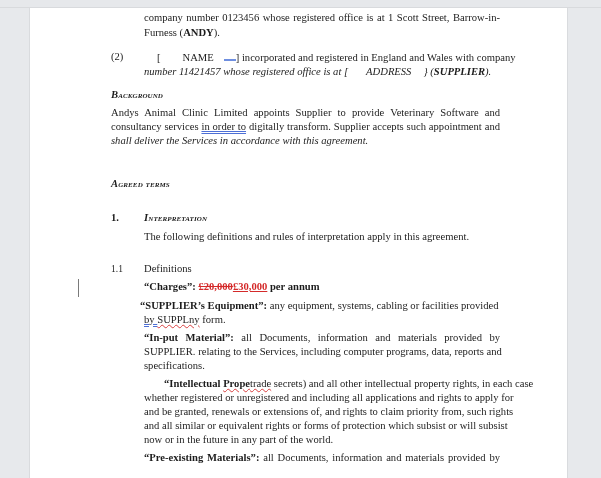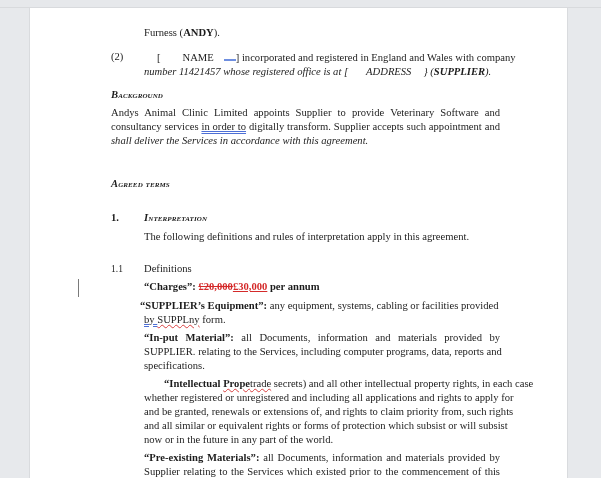--- a/index.html
+++ b/index.html
@@ -34,20 +34,21 @@
   </style>
 </head>
 <body>
 
 <div class="topbar"></div>
 
 <div class="page">
 
   <div class="num" style="left:81px; top:-6px;">(1)</div>
   <div class="t just" style="left:114px; top:-6px; width:356px;">Andys Animal Clinic Limited incorporated and registered in England and Wales with</div>
+  <div class="t just" style="left:114px; top:11px; width:356px;">company number 0123456 whose registered office is at 1 Scott Street, Barrow-in-</div>
   <div class="t" style="left:114px; top:26px;"><span>Furness (</span><b>ANDY</b><span>).</span></div>
 
   <div class="num" style="left:81px; top:50px;">(2)</div>
   <div class="t" style="left:127px; top:50px; width:356px;">
     <span>[</span><span style="display:inline-block;width:22px;"></span><span>NAME</span><span style="display:inline-block;width:10px;"></span><span class="cursor-mark"></span><span>]</span>
     <span>incorporated and registered in England and Wales with company</span>
   </div>
   <div class="t" style="left:114px; top:65px;font-style:italic;">
     <span>number 11421457 whose registered office is at [</span><span style="display:inline-block;width:18px;"></span><span>ADDRESS</span><span style="display:inline-block;width:12px;"></span><span>}</span>
     <span>(</span><b>SUPPLIER</b><span>).</span>
@@ -78,16 +79,15 @@
   <div class="t just" style="left:114px; top:345px; width:356px;">SUPPLIER. relating to the Services, including computer programs, data, reports and</div>
   <div class="t" style="left:114px; top:359px;">specifications.</div>
 
   <div class="t just" style="left:114px; top:377px; width:356px;margin-left:20px;"><b>“Intellectual </b><b class="squig-red">Prope</b><span class="squig-red">trade</span><span> secrets) and all other intellectual property rights, in each case</span></div>
   <div class="t just" style="left:114px; top:391px; width:356px;">whether registered or unregistered and including all applications and rights to apply for</div>
   <div class="t just" style="left:114px; top:405px; width:356px;">and be granted, renewals or extensions of, and rights to claim priority from, such rights</div>
   <div class="t just" style="left:114px; top:419px; width:356px;">and all similar or equivalent rights or forms of protection which subsist or will subsist</div>
   <div class="t" style="left:114px; top:433px;">now or in the future in any part of the world.</div>
 
   <div class="t just" style="left:114px; top:451px; width:356px;"><b>“Pre-existing Materials”:</b><span> all Documents, information and materials provided by</span></div>
-  <div class="t just" style="left:114px; top:465px; width:356px;">Supplier relating to the Services which existed prior to the commencement of this</div>
 
   <div class="change-bar"></div>
 </div>
 
 </body></html>

